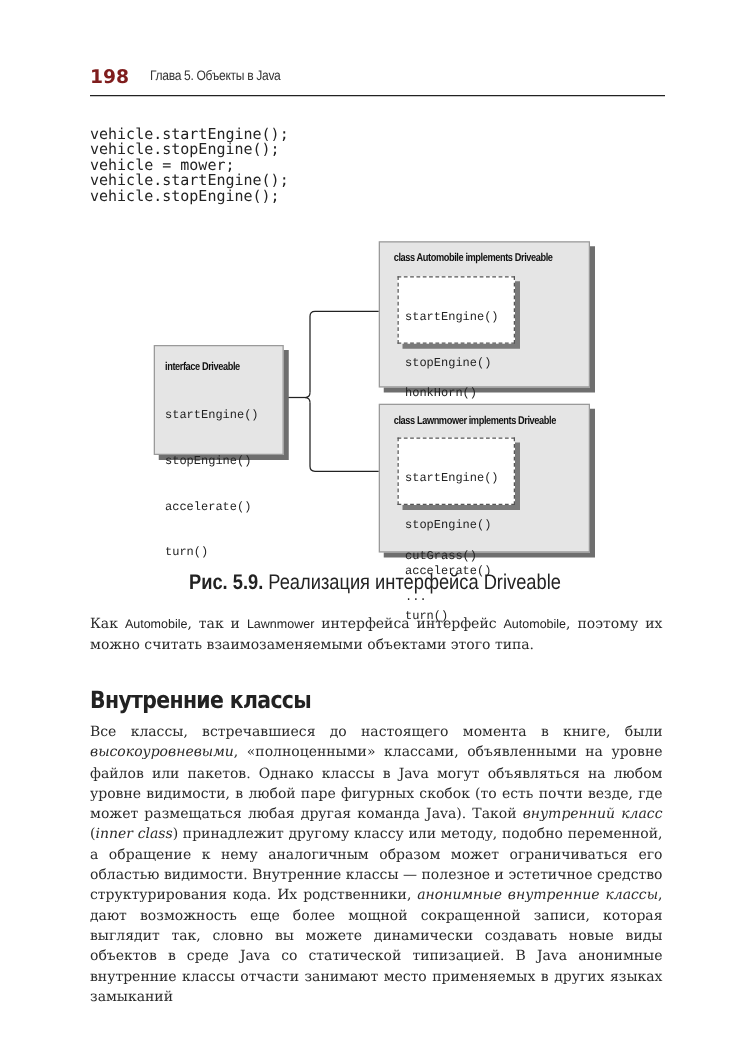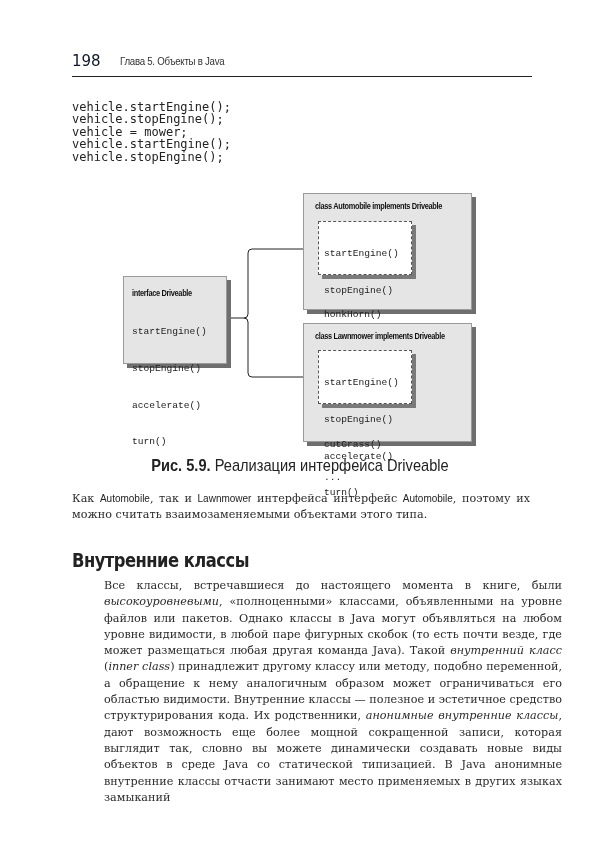--- a/index.html
+++ b/index.html
@@ -1,18 +1,18 @@
 <!DOCTYPE html>
 <html><head>
 <meta charset="utf-8">
 <style>
   html, body { margin:0; padding:0; }
   body { width:600px; height:848px; background:#ffffff; position:relative; overflow:hidden; color:#1e1e1e; }
   .hdr { position:absolute; left:72px; top:52px; width:460px; height:24px; border-bottom:1.5px solid #222; }
-  .pgnum { position:absolute; left:0; top:0; font-family:"DejaVu Sans", sans-serif; font-weight:normal; font-size:15px; color:#0f172a; }
+  .pgnum { position:absolute; left:0; top:0; font-family:"DejaVu Sans", sans-serif; font-weight:bold; font-size:15px; color:#7f1d1d; }
   .chap { position:absolute; left:48px; top:3px; font-family:"Liberation Sans", sans-serif; font-size:11px; color:#333; letter-spacing:-0.3px; transform:scaleX(0.88); transform-origin:left; }
   .code { position:absolute; left:72px; top:88px; font-family:"DejaVu Sans Mono", monospace; font-size:12px; line-height:12.6px; color:#222; white-space:pre; }
   .box { position:absolute; background:#e5e5e5; border:1px solid #9a9a9a; box-shadow:4px 4px 0 #6e6e6e; }
   .boxtitle { position:absolute; font-family:"Liberation Sans", sans-serif; font-weight:bold; font-size:9px; color:#111; letter-spacing:-0.4px; white-space:nowrap; transform:scaleX(0.82); transform-origin:left; }
   .inner { position:absolute; background:#fff; border:1px dashed #555; box-shadow:4px 4px 0 #7a7a7a; }
   .mono { font-family:Liberation Mono, monospace; font-size:9.6px; line-height:12.2px; color:#222; white-space:pre; }
   .caption { position:absolute; left:0; width:600px; top:456px; text-align:center; font-family:"Liberation Sans", sans-serif; font-size:17px; color:#222; }
   .caption .inner-cap { display:inline-block; transform:scaleX(0.86); }
   .caption b { font-weight:bold; }
   .para { position:absolute; left:72px; width:458px; font-family:"DejaVu Serif", serif; font-size:11.2px; line-height:16.3px; color:#2a2a2a; text-align:justify; }
@@ -87,15 +87,15 @@
 <div class="caption">
   <span class="inner-cap"><b>Рис. 5.9.</b><span> Реализация интерфейса Driveable</span></span>
 </div>
 
 <div class="para" style="top:491px;">
   <span>Как </span><code>Automobile</code><span>, так и </span><code>Lawnmower</code><span> интерфейса интерфейс </span><code>Automobile</code><span>, поэтому их можно считать взаимозаменяемыми объектами этого типа.</span>
 </div>
 
 <div class="h2">Внутренние классы</div>
 
-<div class="para" style="top:578px;margin-left:32px;">
+<div class="para" style="top:578px;">
   <span>Все классы, встречавшиеся до настоящего момента в книге, были </span><i>высокоуровневыми</i><span>, «полноценными» классами, объявленными на уровне файлов или пакетов. Однако классы в Java могут объявляться на любом уровне видимости, в любой паре фигурных скобок (то есть почти везде, где может размещаться любая другая команда Java). Такой </span><i>внутренний класс</i><span> (</span><i>inner class</i><span>) принадлежит другому классу или методу, подобно переменной, а обращение к нему аналогичным образом может ограничиваться его областью видимости. Внутренние классы — полезное и эстетичное средство структурирования кода. Их родственники, </span><i>анонимные внутренние классы</i><span>, дают возможность еще более мощной сокращенной записи, которая выглядит так, словно вы можете динамически создавать новые виды объектов в среде Java со статической типизацией. В Java анонимные внутренние классы отчасти занимают место применяемых в других языках замыканий</span>
 </div>
 
 </body></html>

